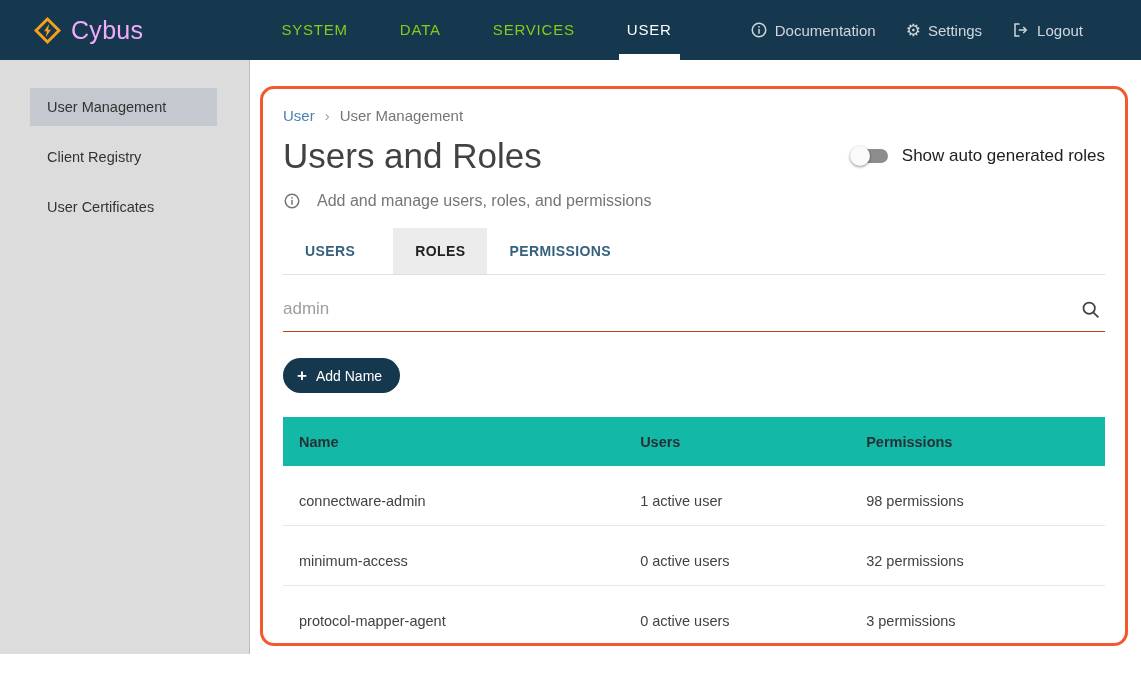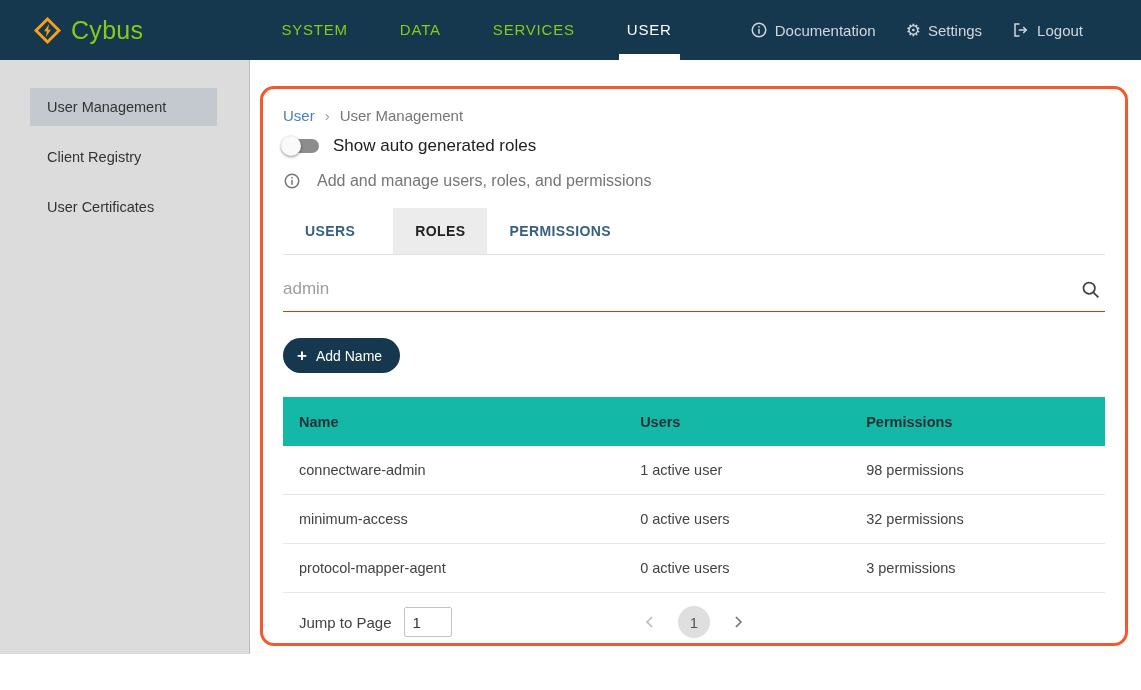--- a/index.html
+++ b/index.html
@@ -3,21 +3,21 @@
 <meta charset="utf-8">
 <style>
   * { margin:0; padding:0; box-sizing:border-box; }
   html,body { width:1141px; height:690px; overflow:hidden;
     font-family:"Liberation Sans", sans-serif; background:#fff; }
 
   
   .navbar { height:60px; background:#16384e; display:flex; align-items:center;
     padding:0 58px 0 34px; position:relative; z-index:5; }
   .brand { display:flex; align-items:center; gap:10px; }
-  .brand-name { color:#84cc16; font-size:25px; letter-spacing:0.3px; }
+  .brand-name { color:#f0abfc; font-size:25px; letter-spacing:0.3px; }
   .nav { display:flex; gap:52px; margin-left:138px; height:60px; }
   .nav-item { color:#84cc16; font-size:15px; letter-spacing:0.8px; line-height:60px;
     position:relative; cursor:pointer; white-space:nowrap; }
   .nav-item.active { color:#fff; }
   .nav-item.active::after { content:""; position:absolute; left:-8px; right:-8px;
     bottom:0; height:6px; background:#fff; }
   .actions { margin-left:auto; display:flex; align-items:center; gap:30px;justify-content:center; }
   .action { display:flex; align-items:center; gap:7px; color:#cfd7dc; font-size:15px;
     cursor:pointer; white-space:nowrap; }
   .action svg, .action .glyph { color:#cfd7dc; }
@@ -68,21 +68,21 @@
     background:#16384e; color:#fff; border:none; border-radius:18px; padding:9px 18px 9px 14px;
     font-size:14px; cursor:pointer; font-family:"Liberation Sans", sans-serif; }
   .add-btn .plus { font-size:17px; font-weight:700; line-height:1; }
 
   .table { margin-top:24px; width:100%; }
   .trow { display:grid; grid-template-columns:41.5% 27.5% auto; align-items:center;
     height:49px; }
   .thead { background:#14b8a6; font-weight:700; color:#263238; font-size:14.5px; }
   .tcell { padding-left:16px; font-size:14.5px; color:#424242; }
   .thead .tcell { color:#263238; }
-  .tbody-row { border-bottom:1px solid #e8e8e8; cursor:pointer; }
+  .tbody-row { border-bottom:1px solid #e8e8e8; cursor:pointer;margin-top:11px; }
 
   .tfoot { display:flex; align-items:center; height:58px; position:relative; }
   .jump { display:flex; align-items:center; gap:12px; padding-left:16px;
     font-size:15px; color:#424242; }
   .jump-input { width:48px; height:30px; border:1px solid #c4c4c4; border-radius:2px;
     font-size:15px; padding:2px 8px; color:#333; font-family:"Liberation Sans", sans-serif; }
   .pager { position:absolute; left:50%; transform:translateX(-50%);
     display:flex; align-items:center; gap:18px; }
   .chev { background:none; border:none; cursor:pointer; display:flex; align-items:center; }
   .page-pill { width:32px; height:32px; border-radius:50%; background:#dfdfdf;
@@ -148,20 +148,21 @@
   <main class="main">
     <div class="outline">
 
       <div class="breadcrumb">
         <span class="link">User</span>
         <span class="sep">›</span>
         <span class="current">User Management</span>
       </div>
 
       <div class="title-row">
+        <h1 class="page-title">Users and Roles</h1>
         <div class="toggle-group">
           <span class="switch">
             <span class="knob"></span>
           </span>
           <span class="toggle-label">Show auto generated roles</span>
         </div>
       </div>
 
       <div class="subtitle-row">
         <span style="display:flex;color:#757575;">

